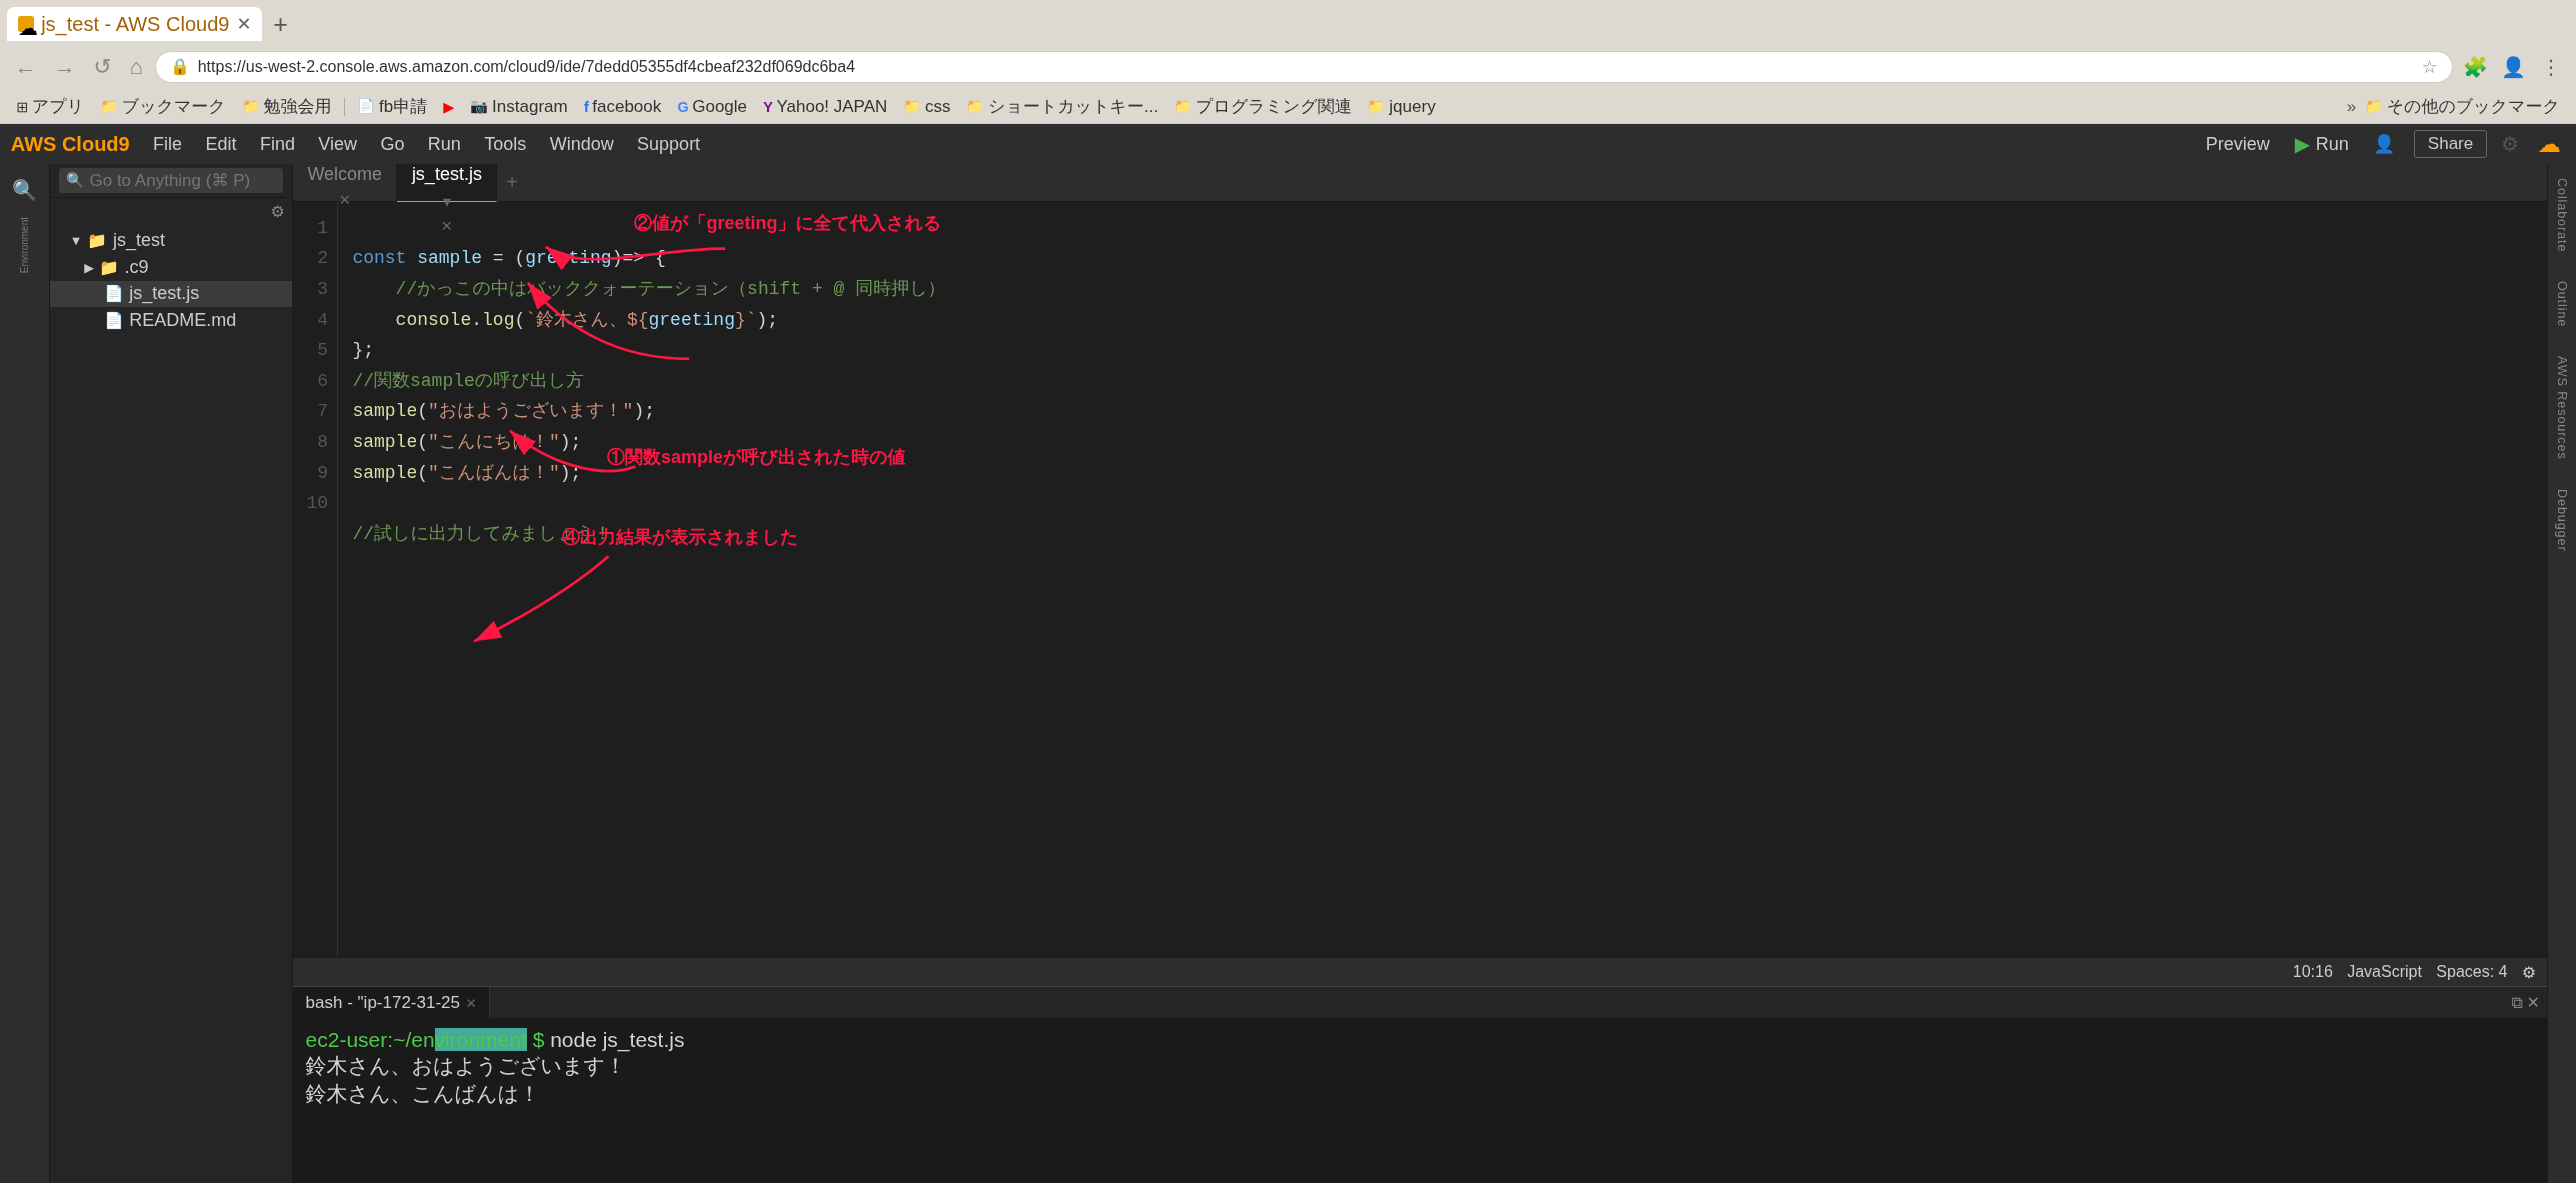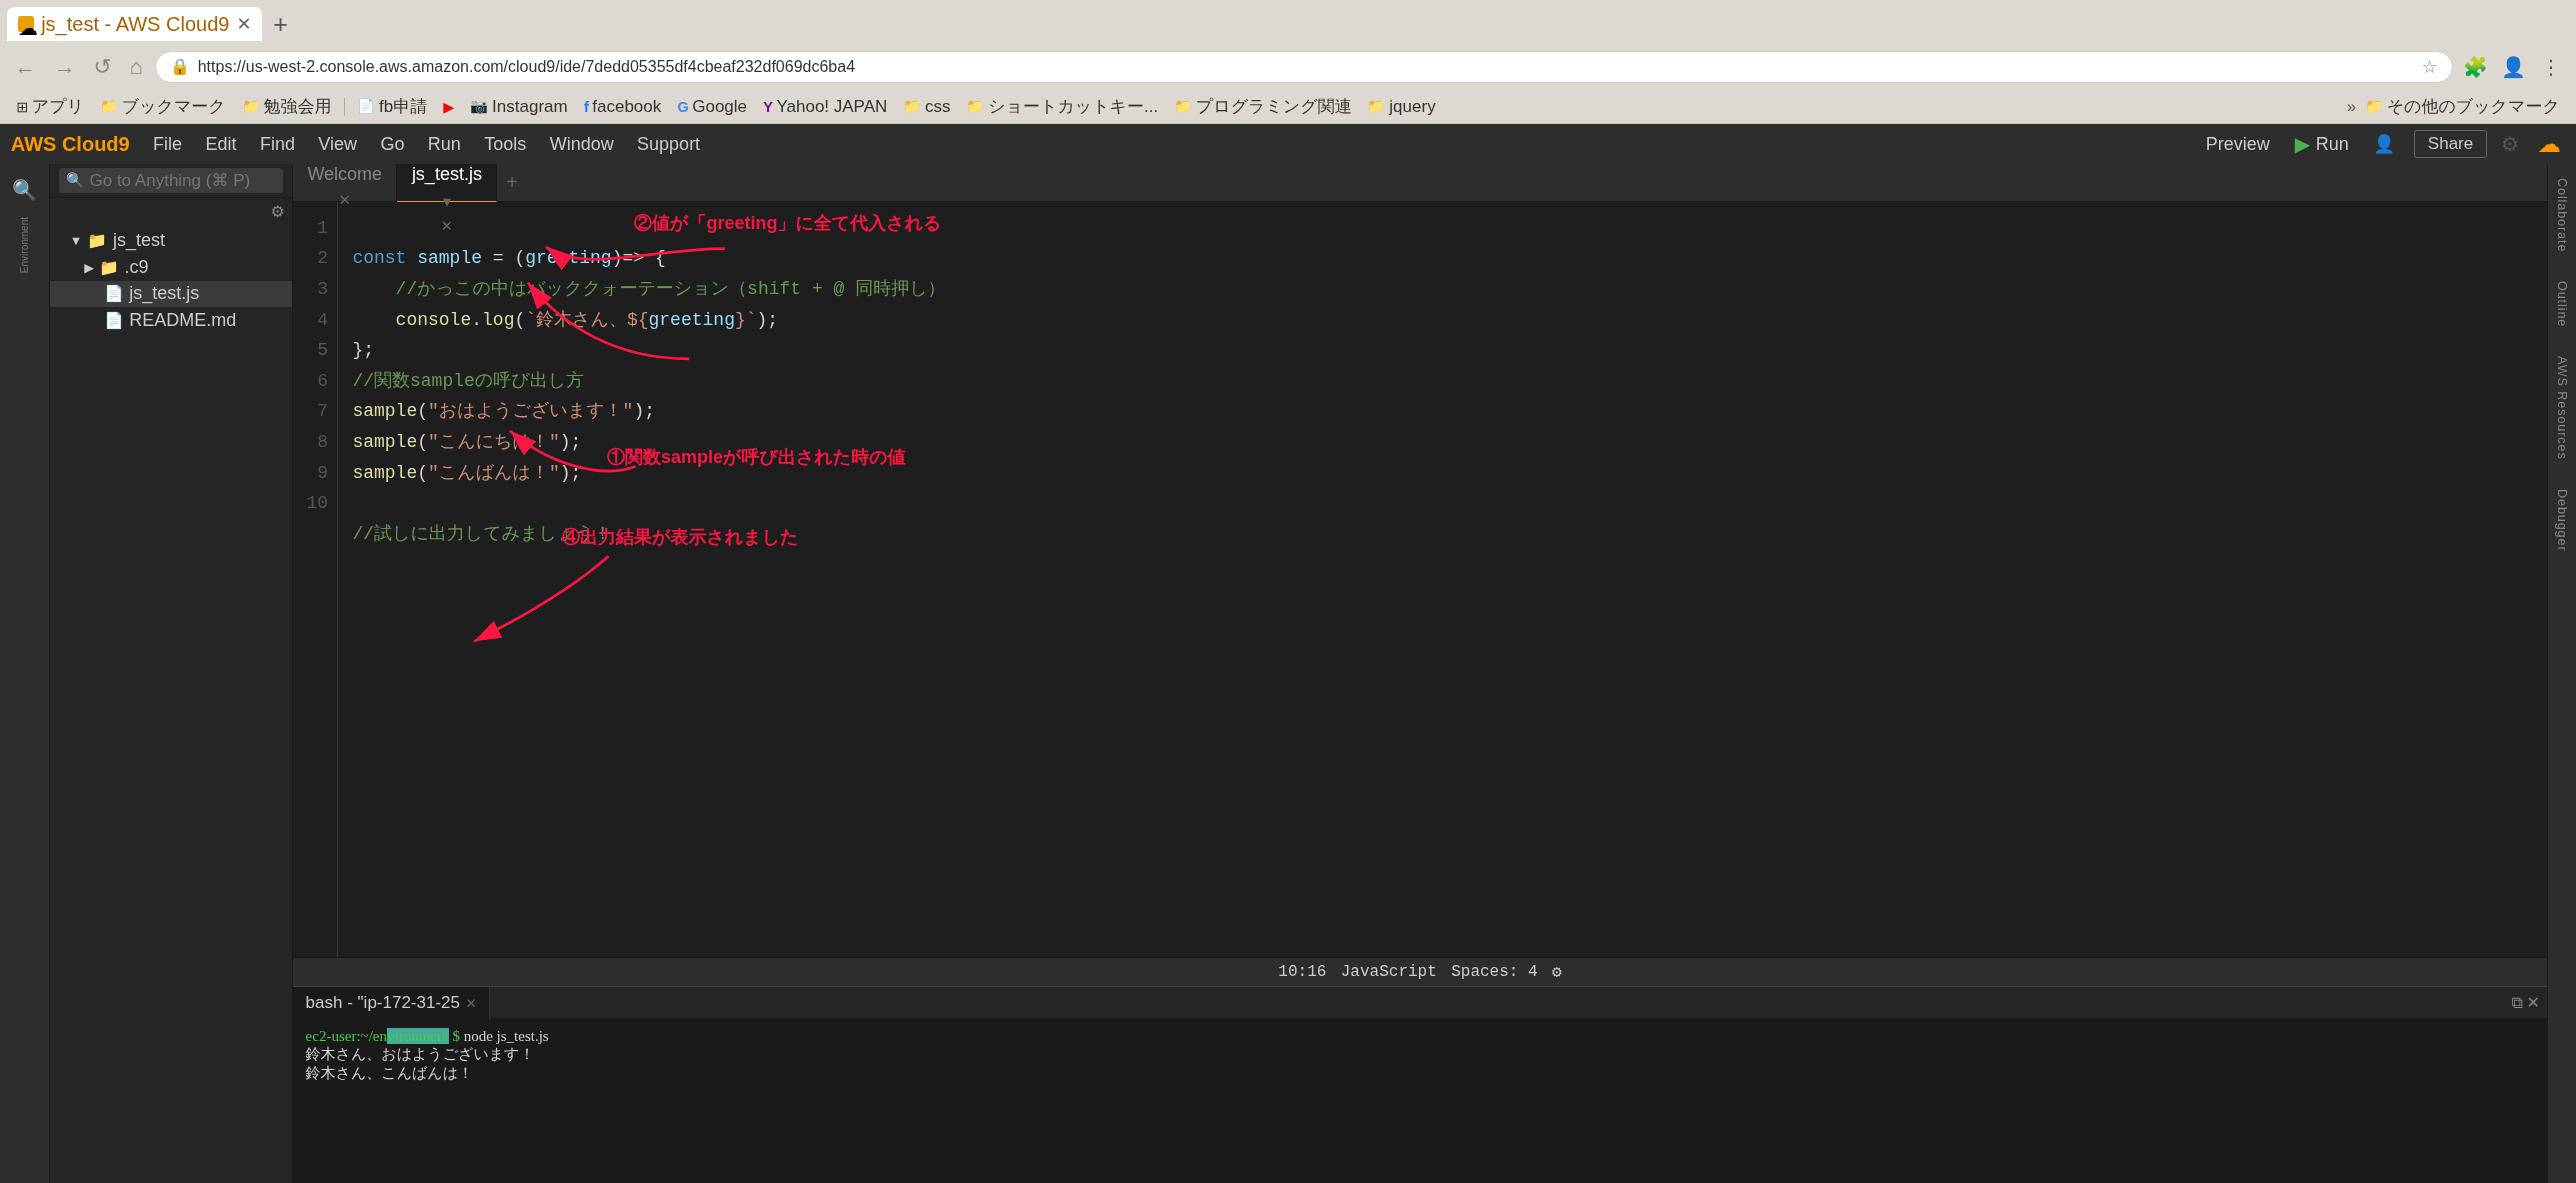--- a/index.html
+++ b/index.html
@@ -81,33 +81,33 @@
 
     .kw { color: #569cd6; }
     .fn { color: #dcdcaa; }
     .str { color: #ce9178; }
     .tmpl { color: #ce9178; }
     .interp { color: #9cdcfe; }
     .comment { color: #6a9955; }
     .var { color: #9cdcfe; }
 
     
-    .status-bar { display: flex; align-items: center; justify-content: center; background: #2d2d2d; height: 29px; padding: 0 10.8px; gap: 14.4px; border-top: 0.9px solid #1a1a1a; font-family: Liberation Mono, monospace; }
+    .status-bar { display: flex; align-items: center; justify-content: flex-end; background: #2d2d2d; height: 29px; padding: 0 10.8px; gap: 14.4px; border-top: 0.9px solid #1a1a1a; }
     .status-item { color: #ccc; font-size: 16px; }
 
     
     .terminal-area { background: #1a1a1a; border-top: 1.8px solid #444; height: 198px; display: flex; flex-direction: column; }
     .terminal-tabs { display: flex; align-items: center; background: #252526; height: 32px; border-bottom: 0.9px solid #1a1a1a; }
     .terminal-tab { display: flex; align-items: center; padding: 0 12.6px; height: 32px; font-size: 17px; gap: 5.4px; cursor: pointer; color: #ccc; border-right: 0.9px solid #333; }
     .terminal-tab.active { background: #1a1a1a; }
     .terminal-tab-close { font-size: 13.5px; color: #666; }
     .terminal-buttons { margin-left: auto; display: flex; gap: 3.6px; padding-right: 7.2px; }
     .terminal-btn { background: none; border: none; color: #888; font-size: 16px; cursor: pointer; }
 
-    .terminal-content { flex: 1; padding: 9px 12.6px; font-family: Liberation Serif, serif; font-size: 15px; color: #d4d4d4; overflow-y: auto; }
+    .terminal-content { flex: 1; padding: 9px 12.6px; font-family: Liberation Sans, sans-serif; font-size: 21px; color: #d4d4d4; overflow-y: auto; }
     .terminal-prompt { color: #4ec94e; }
     .terminal-cmd { color: #d4d4d4; }
     .terminal-output { color: #d4d4d4; }
 
     
     .right-sidebar { width: 29px; background: #2d2d2d; display: flex; flex-direction: column; align-items: center; border-left: 0.9px solid #1a1a1a; }
     .right-label { color: #888; font-size: 12.6px; writing-mode: vertical-rl; padding: 14.4px 0; cursor: pointer; letter-spacing: 0.9px; }
 
     
     .annotation-layer { position: absolute; top: 0; left: 0; width: 100%; height: 100%; pointer-events: none; }

